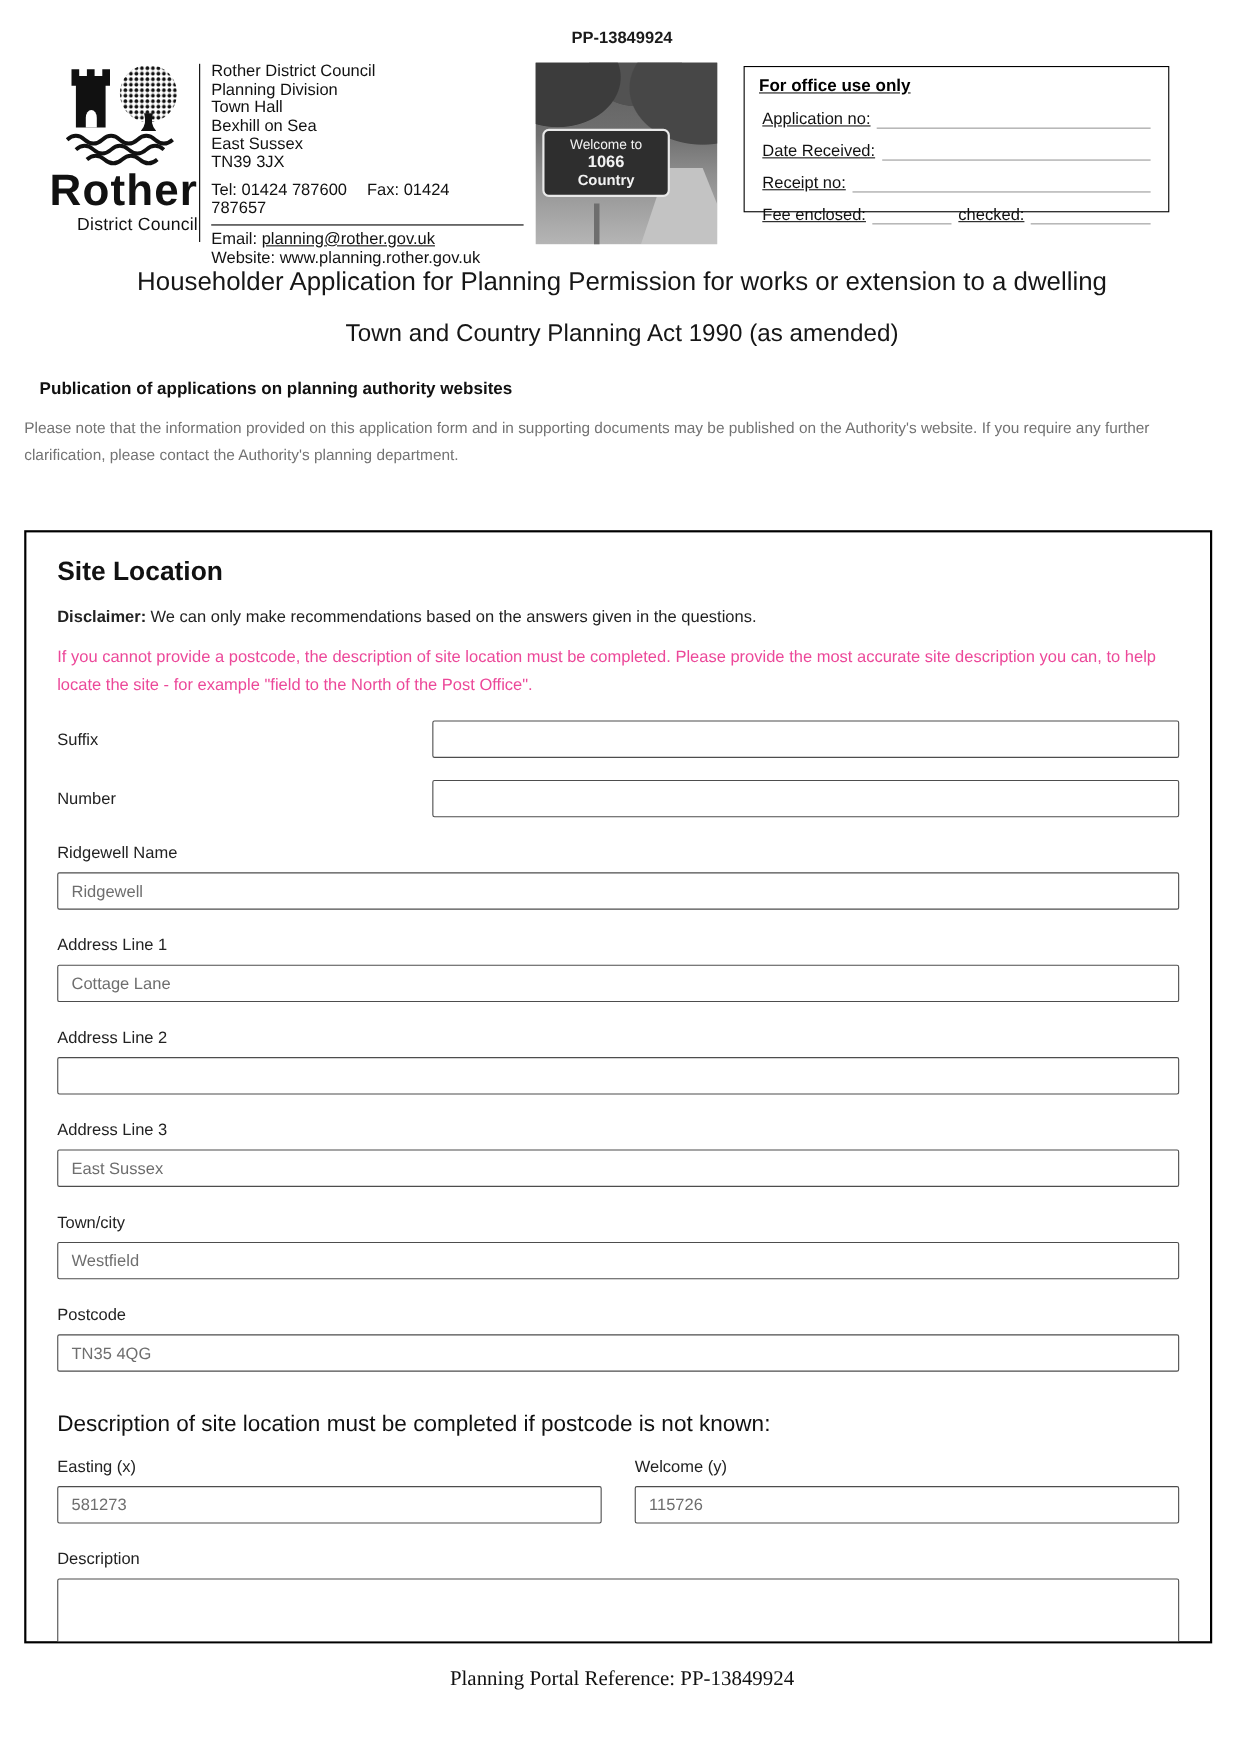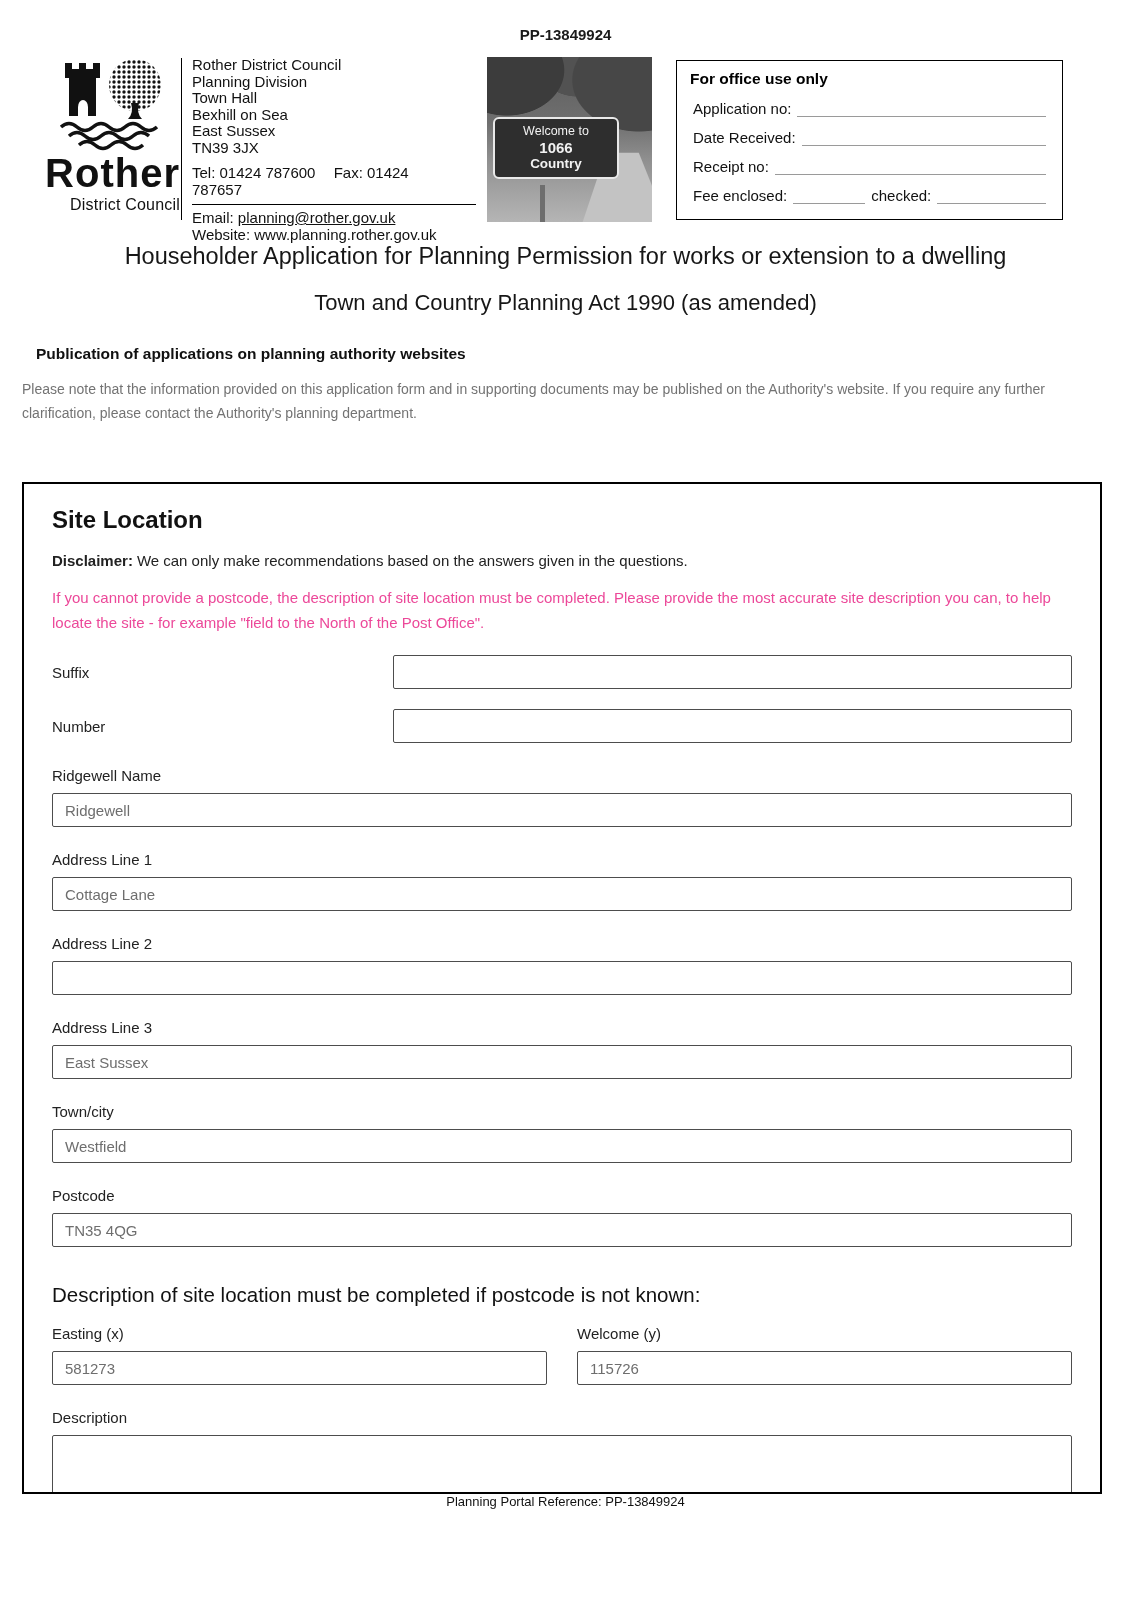--- a/index.html
+++ b/index.html
@@ -30,30 +30,30 @@
 
   .photo { position:absolute; left:487px; top:57px; width:165px; height:165px; overflow:hidden;
     background:
       radial-gradient(95px 75px at 12% 8%,  #3c3c3c 0 60%, transparent 61%),
       radial-gradient(110px 85px at 92% 14%, #474747 0 60%, transparent 61%),
       radial-gradient(70px 60px at 55% 2%,  #525252 0 60%, transparent 61%),
       linear-gradient(180deg, #5d5d5d 0%, #6f6f6f 40%, #8f8f8f 62%, #b5b5b5 100%);
   }
   .photo-road { position:absolute; left:0; top:0; right:0; bottom:0;
       background:#c3c3c3; clip-path:polygon(58% 100%, 72% 58%, 92% 58%, 100% 78%, 100% 100%); }
-  .photo-sign { position:absolute; left:6px; top:60px; width:126px; z-index:2;
+  .photo-sign { position:absolute; left:6px; top:60px; width:116px; z-index:2;
       background:#2e2e2e; border:2px solid #e9e9e9; border-radius:6px;
       color:#f2f2f2; text-align:center; padding:5px 3px 6px; }
   .sign-l1 { font-size:12.5px; }
   .sign-l2 { font-size:15px; font-weight:bold; margin-top:1px; }
   .sign-l3 { font-size:13.5px; font-weight:bold; }
   .photo-pole { position:absolute; left:53px; top:128px; width:5px; height:40px; background:#6e6e6e; z-index:1; }
 
-  .office-box { position:absolute; left:676px; top:60px; width:387px; height:160px;
-      border:1.5px solid #000; background:#fff; }
+  .office-box { position:absolute; left:676px; top:60px; width:387px; height:133px;
+      border:1.5px solid #000; background:#fff;text-decoration:underline; }
   .office-title { font-size:15.5px; font-weight:bold; padding:9px 0 0 13px; color:#000; }
   .office-row { display:flex; align-items:flex-end; gap:6px; margin:12px 16px 0 16px; font-size:15px; color:#111; }
   .office-row .rule { flex:1 1 auto; border-bottom:1px solid #9a9a9a; height:15px; }
   .office-row .rule.short { flex:0 0 72px; }
 
   
   .main-title { margin-top:16px; text-align:center; font-size:23.5px; font-weight:400; line-height:30px; color:#161616; }
   .act-title  { margin-top:18px; text-align:center; font-size:22px;  font-weight:400; line-height:28px; color:#161616; }
   .pub-heading { margin:28px 36px 0; font-size:15.5px; font-weight:bold; color:#111; }
   .pub-text    { margin:14px 22px 0; font-size:14px; line-height:24px; color:#737373; max-width:1046px; }
@@ -84,22 +84,22 @@
 
   .coord-row { display:flex; gap:30px; margin-top:18px; }
   .coord-col { flex:1 1 0; }
   .coord-col label { display:block; font-size:15px; color:#222; margin-bottom:9px; }
   .coord-col input.text { width:100%; }
 
   .desc-field { margin-top:24px; }
   textarea.text { width:100%; height:72px; resize:none; padding-top:7px; }
 
   
-  .footer { text-align:center; font-size:13px; color:#111;
-            font-family:Liberation Sans, sans-serif; }
+  .footer { margin-top:22px; text-align:center; font-size:19px; color:#111;
+            font-family:Liberation Serif, serif; }
 </style>
 </head>
 <body>
 
 <div class="page">
 
   <header class="header">
     <div class="page-ref">PP-13849924</div>
 
     <div class="logo-block">

